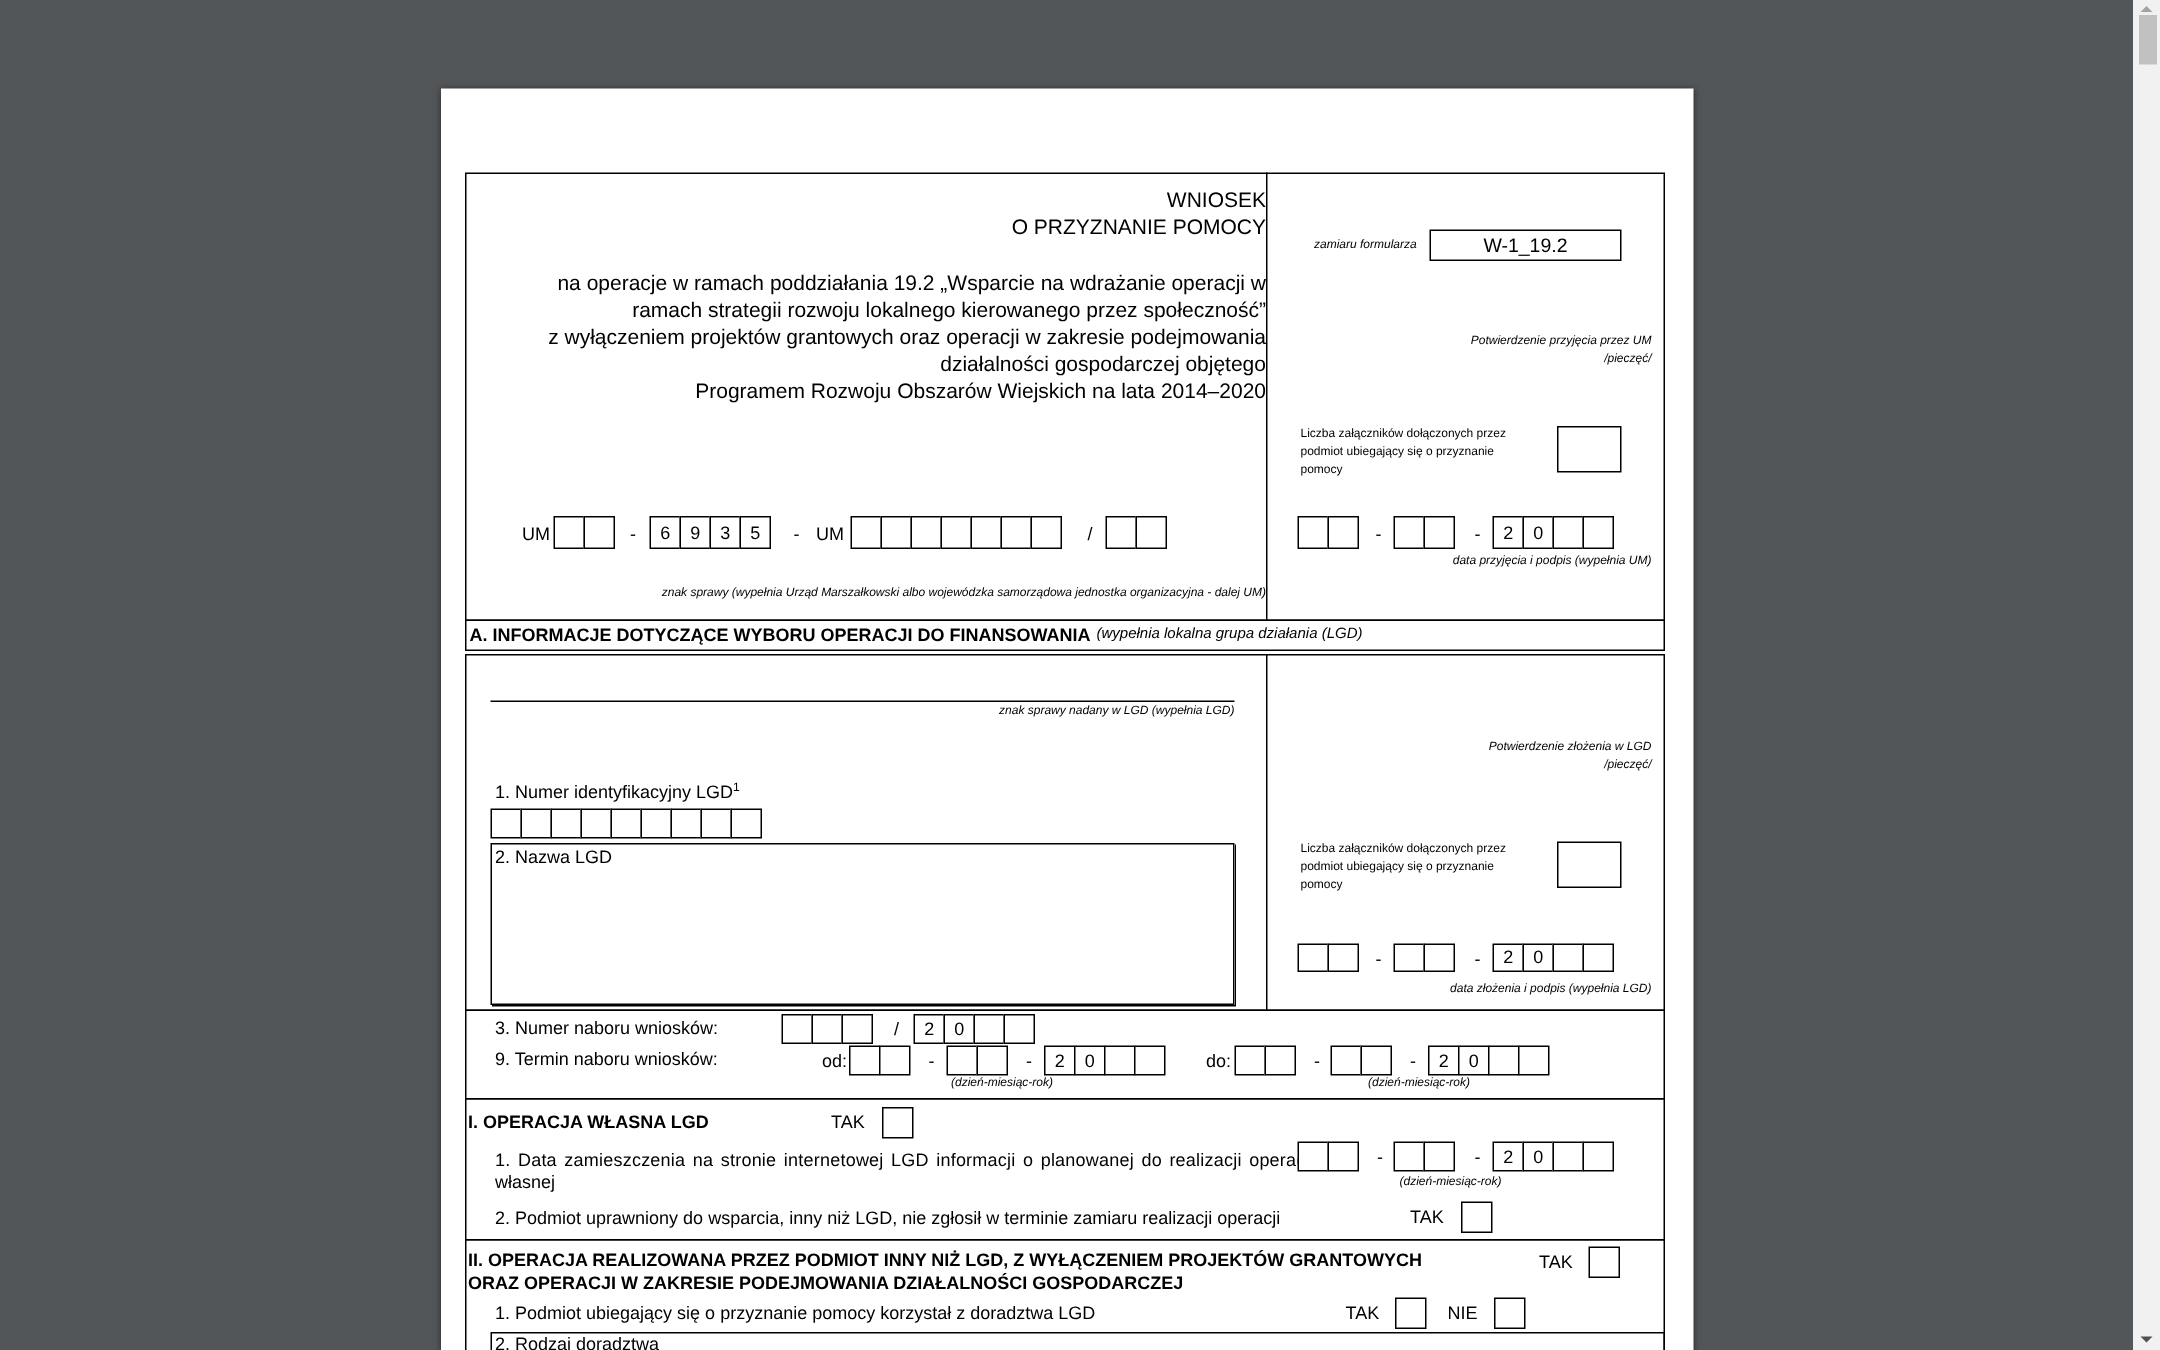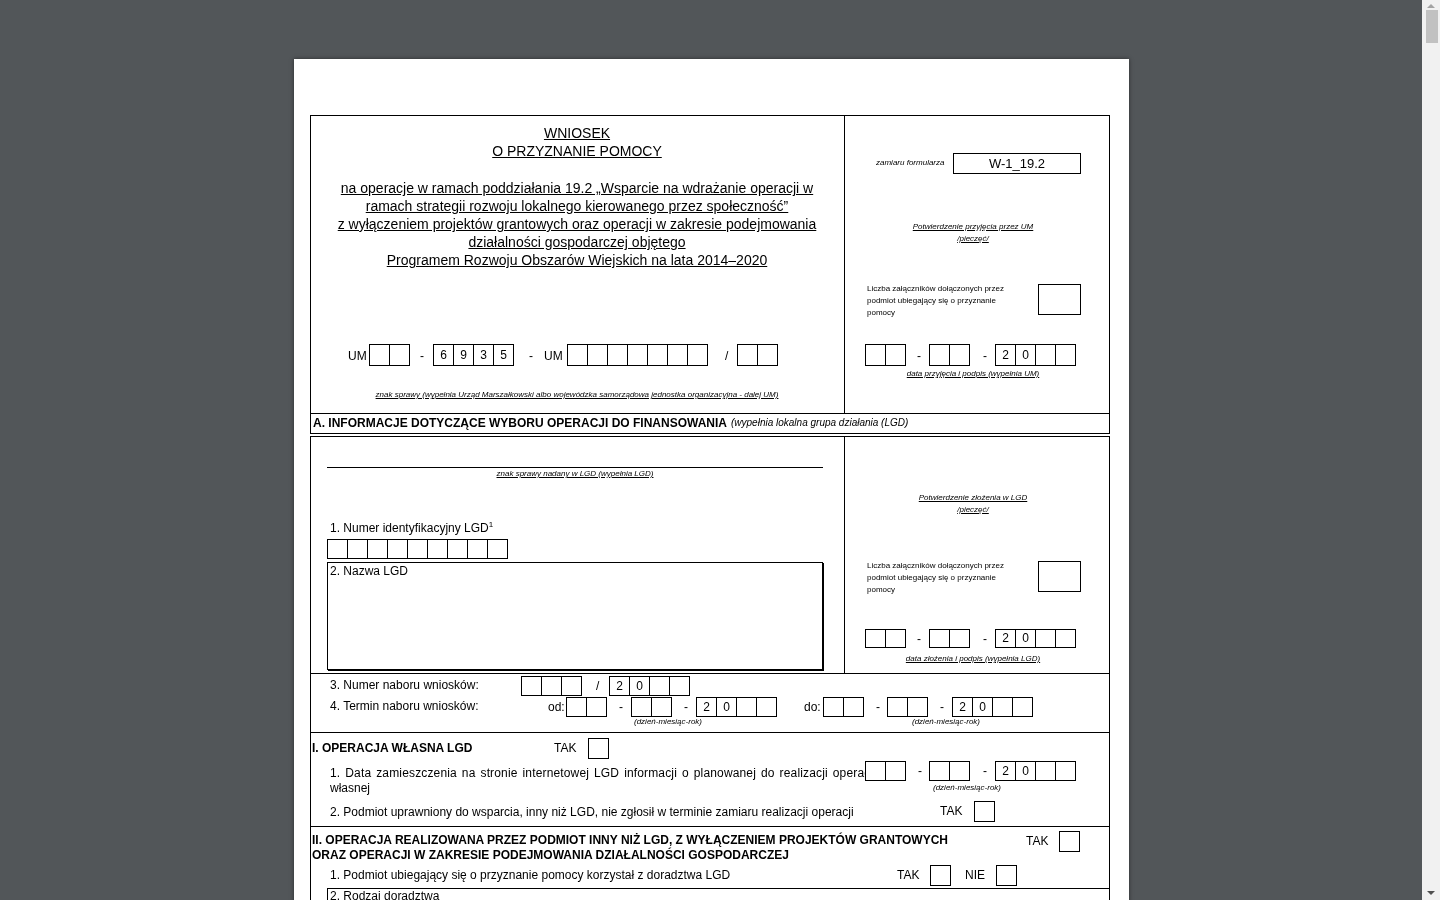--- a/index.html
+++ b/index.html
@@ -5,21 +5,21 @@
   * { box-sizing: border-box; margin: 0; padding: 0; }
   html, body { width: 1440px; height: 900px; overflow: hidden; }
   body { background: #525659; font-family: "Liberation Sans", sans-serif; color: #000; position: relative; }
   .viewer { position: absolute; left: 0; top: 0; width: 1422px; height: 900px; background: #525659; }
   .page { position: absolute; left: 294px; top: 59px; width: 835px; height: 900px; background: #fff; box-shadow: 0 0 4px rgba(0,0,0,0.5); }
   .abs { position: absolute; }
   .frame { position: absolute; border: 1px solid #000; }
   .hline { position: absolute; height: 1px; background: #000; }
   .vline { position: absolute; width: 1px; background: #000; }
   .t { position: absolute; white-space: nowrap; font-size: 12px; line-height: 14px; }
-  .c { text-align: center; text-decoration: underline; }
+  .c { text-align: right; }
   .i { font-style: italic; }
   .b { font-weight: bold; }
   .tiny { font-size: 8px; line-height: 10px; }
   .title { font-size: 14px; line-height: 18px; }
   .boxrow { position: absolute; display: flex; height: 22px; }
   .cell { width: 21px; height: 22px; border: 1px solid #000; margin-left: -1px; font-size: 12px; line-height: 20px; text-align: center; background: #fff; }
   .cell:first-child { margin-left: 0; }
   .chk { position: absolute; width: 21px; height: 21px; border: 1px solid #000; background: #fff; }
   .sep { position: absolute; font-size: 12px; line-height: 14px; }
   
@@ -168,21 +168,21 @@
       <div class="cell" style="height:20px;line-height:18px;"></div>
     </div>
     <div class="sep" style="left:302px;top:620px;">/</div>
     <div class="boxrow" style="left:315px;top:617px;height:20px;">
       <div class="cell" style="height:20px;line-height:18px;">2</div>
       <div class="cell" style="height:20px;line-height:18px;">0</div>
       <div class="cell" style="height:20px;line-height:18px;"></div>
       <div class="cell" style="height:20px;line-height:18px;"></div>
     </div>
 
-    <div class="t" style="left:36px;top:640px;">4. Termin naboru wniosków:</div>
+    <div class="t" style="left:36px;top:640px;">9. Termin naboru wniosków:</div>
     <div class="t" style="left:254px;top:641px;">od:</div>
     <div class="boxrow" style="left:272px;top:638px;height:20px;">
       <div class="cell" style="height:20px;line-height:18px;"></div>
       <div class="cell" style="height:20px;line-height:18px;"></div>
     </div>
     <div class="sep" style="left:325px;top:641px;">-</div>
     <div class="boxrow" style="left:337px;top:638px;height:20px;">
       <div class="cell" style="height:20px;line-height:18px;"></div>
       <div class="cell" style="height:20px;line-height:18px;"></div>
     </div>

